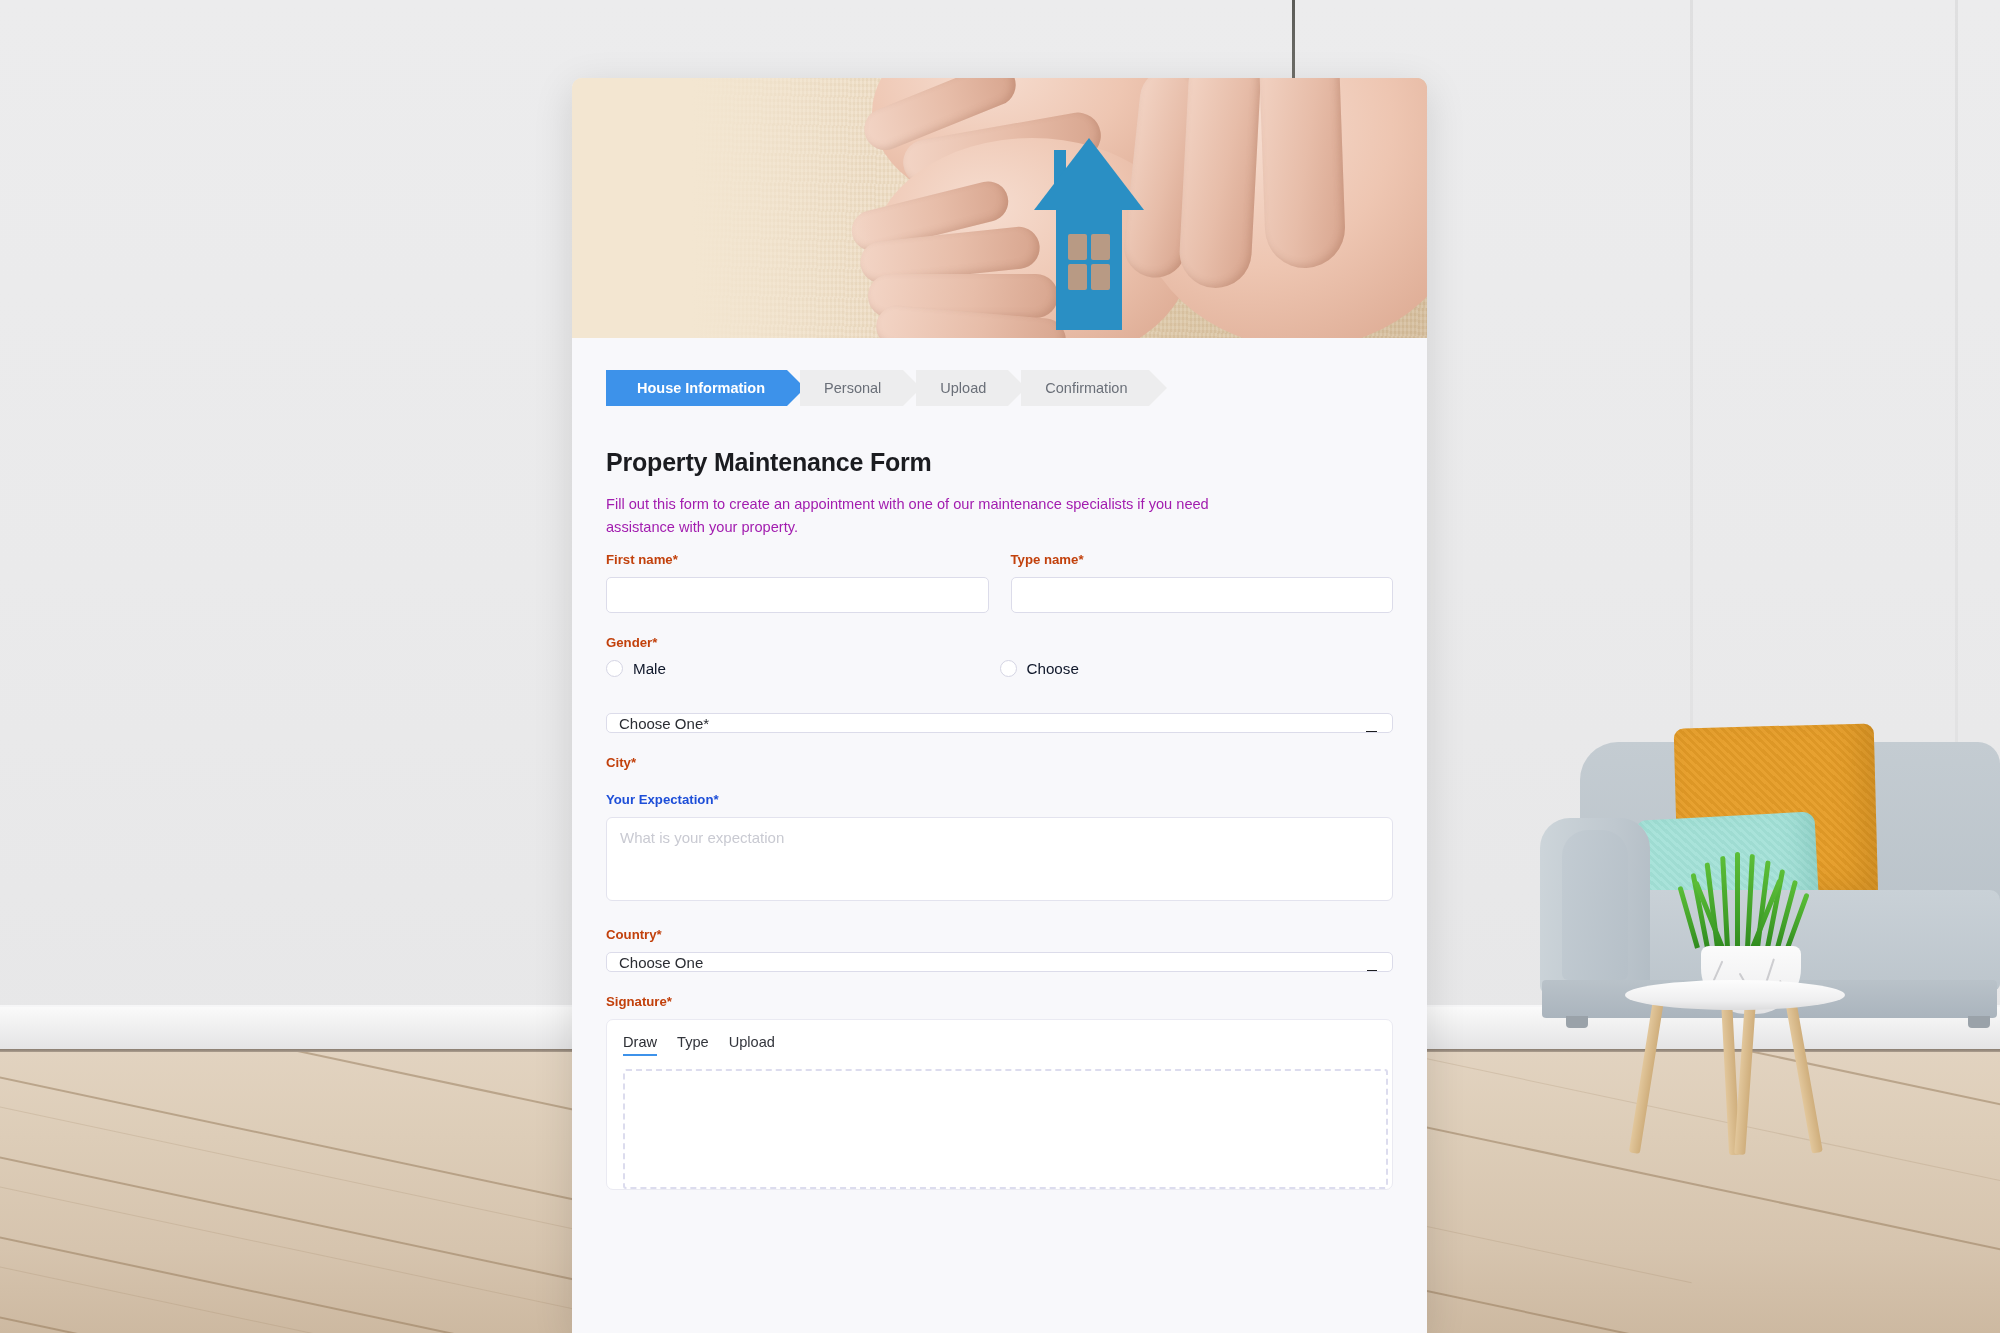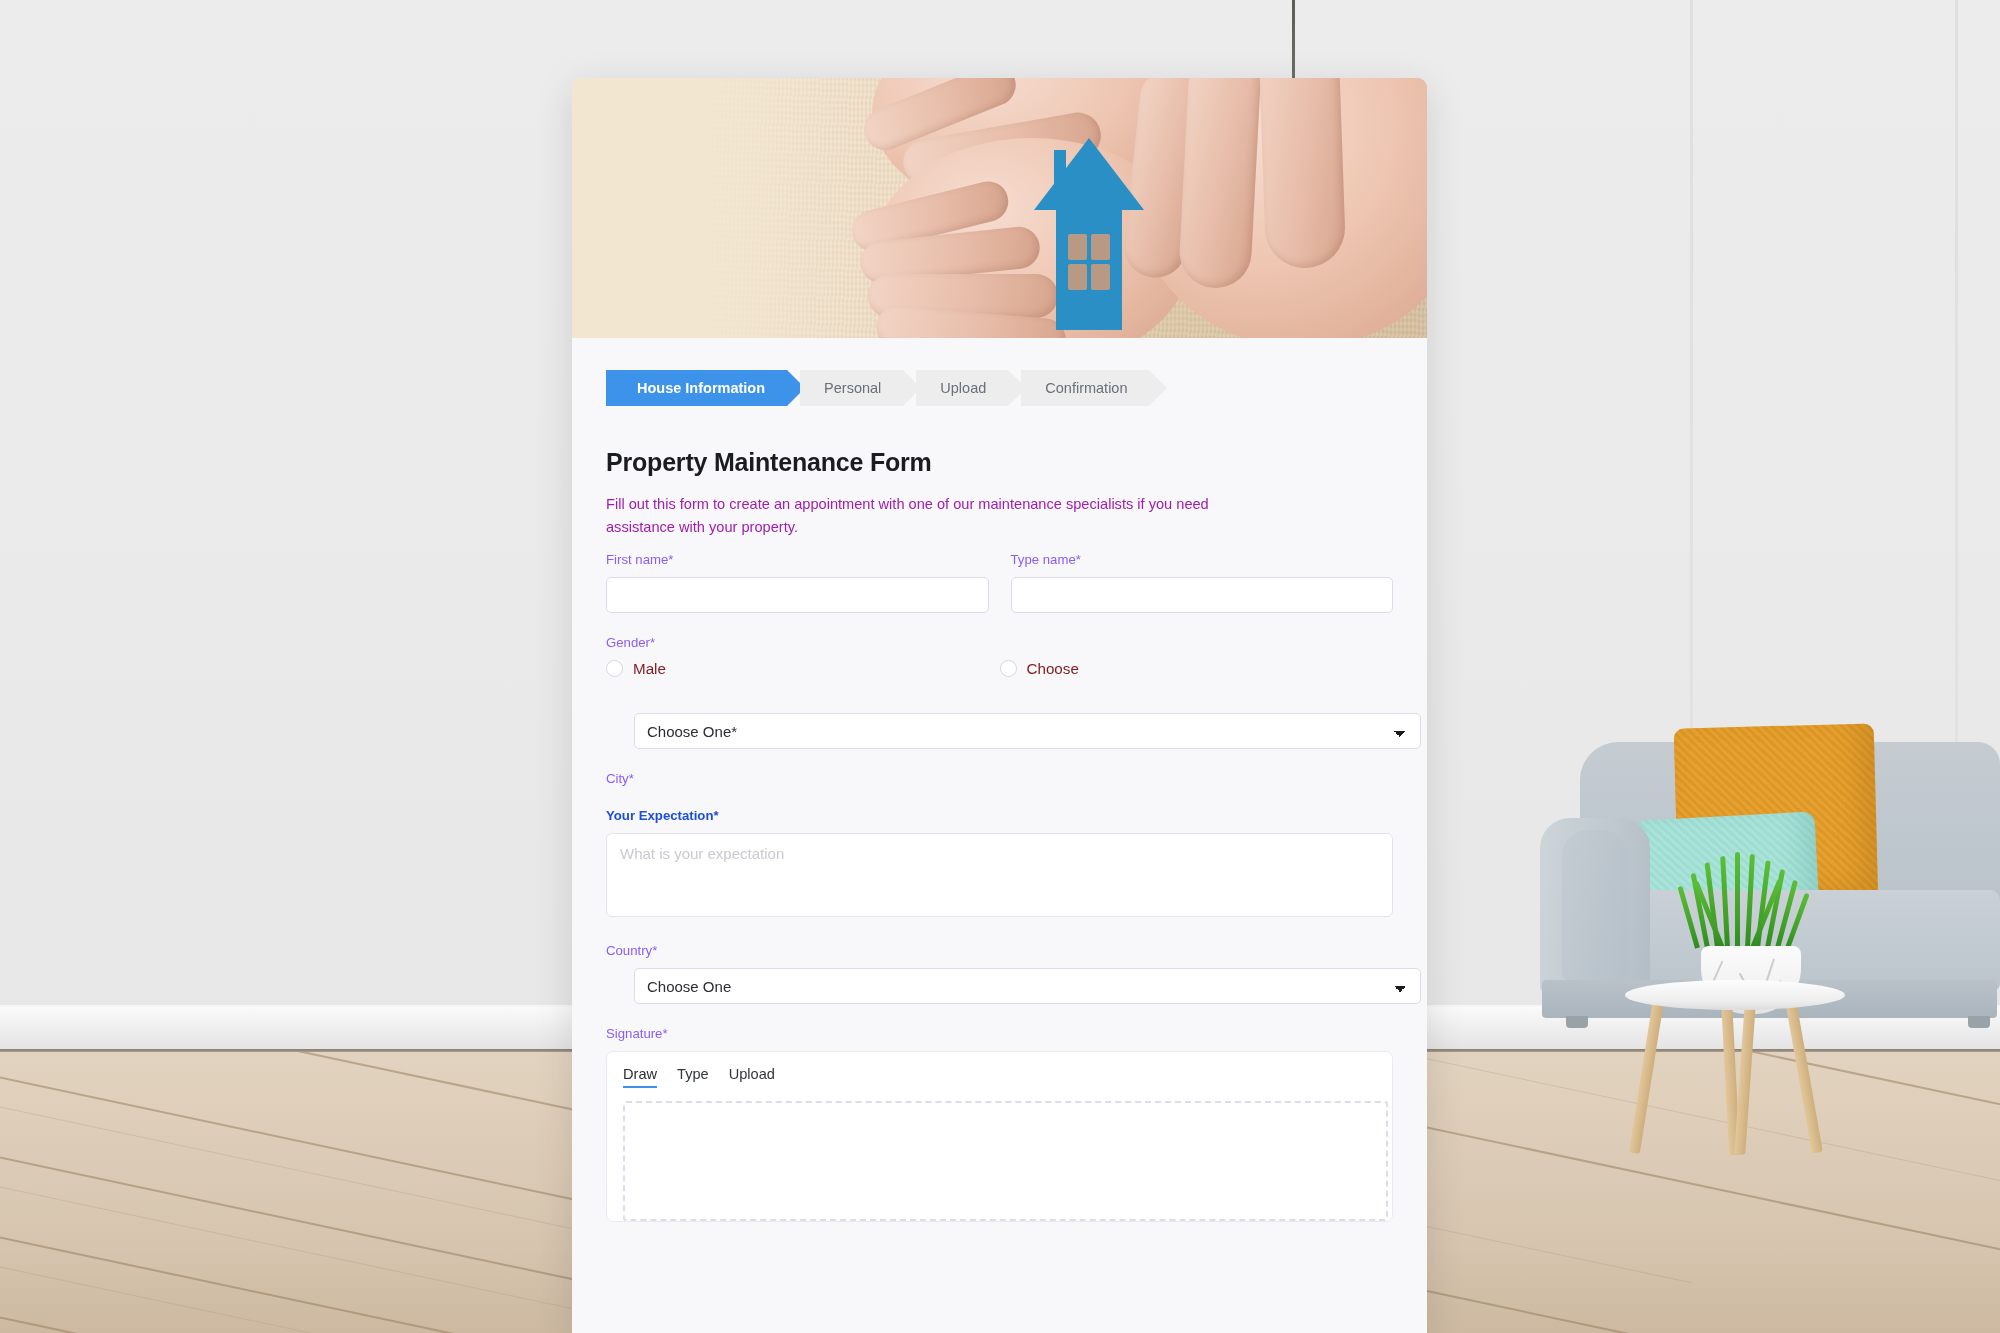--- a/index.html
+++ b/index.html
@@ -228,62 +228,61 @@
   }
   #desc {
     font-size: 14.6px; color: #a21caf; line-height: 1.55;
     max-width: 640px; margin-bottom: 14px;
   }
 
   .row { display: flex; gap: 22px; }
   .col { flex: 1; }
   .lbl {
     display: block;
-    font-size: 13.2px; font-weight: 400; color: #8b5cf6;
+    font-size: 13.2px; font-weight: 700; color: #c2410c;
     margin-bottom: 10px;
   }
   .lbl.muted { color: #1d4ed8; font-weight: 600; }
   input.txt, select.sel {
     width: 100%; height: 36px;
     border: 1px solid #dcdcea;
     border-radius: 5px;
     background: #fff;
     font-family: inherit;
     font-size: 15px;
     color: #2b2d33;
     padding: 0 12px;
     outline: none;
   }
   select.sel {
-    height: 36px;
+    height: 20px;
     appearance: none; -webkit-appearance: none;
     background-image:
       linear-gradient(45deg, transparent 50%, #1b1c20 50%),
       linear-gradient(135deg, #1b1c20 50%, transparent 50%);
     background-position: calc(100% - 20px) 17px, calc(100% - 14px) 17px;
     background-size: 6px 6px, 6px 6px;
     background-repeat: no-repeat;
-    margin-left: 28px;
   }
   textarea.ta {
     width: 100%; height: 84px;
     border: 1px solid #e3e3ee;
     border-radius: 6px;
     background: #fff;
     font-family: inherit; font-size: 15px; color: #2b2d33;
     padding: 11px 13px;
     resize: none; outline: none;
   }
   textarea.ta::placeholder { color: #c9cad2; }
 
   .opt-grid { display: flex; flex-wrap: wrap; }
   .opt {
     width: 50%;
     display: flex; align-items: center; gap: 10px;
-    font-size: 15.2px; color: #7f1d1d;
+    font-size: 15.2px; color: #0f172a;
     margin-bottom: 14px;
     cursor: pointer;
   }
   .radio-dot {
     width: 17px; height: 17px; border-radius: 50%;
     border: 1.5px solid #d5d5e4; background: #fff; flex: none;
   }
   .check-box {
     width: 16px; height: 16px; border-radius: 4px;
     border: 1.5px solid #d5d5e4; background: #fff; flex: none;

